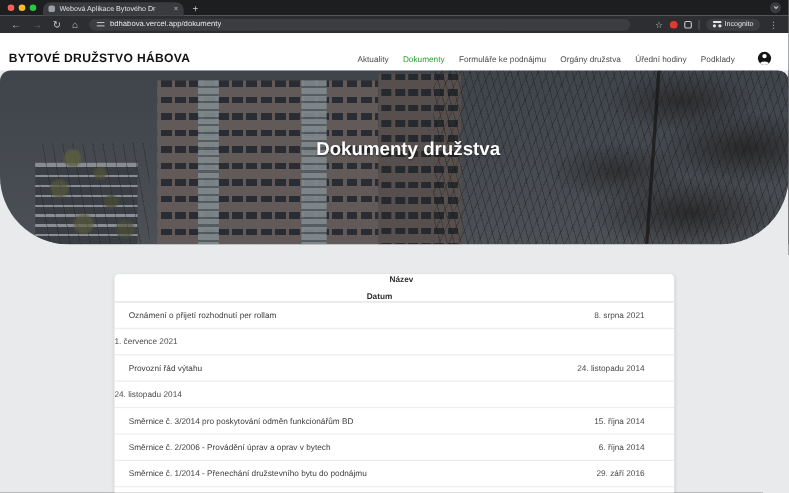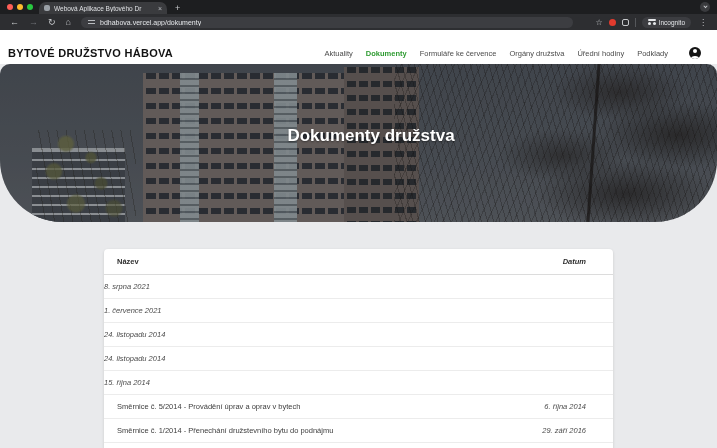--- a/index.html
+++ b/index.html
@@ -44,21 +44,21 @@
   .incog-ic:after { content:""; position:absolute; bottom:0; left:0; width:3px; height:3px; border-radius:50%;
     background:#e4e6e9; box-shadow:5px 0 0 #e4e6e9; }
   .incog-label { font-size:6.5px; color:#e4e6e9; }
   .kebab { color:#c7c9cc; font-size:8px; padding:0 2px; }
 
   
   .site-header { height:34px; background:#ffffff; display:flex; align-items:center; padding:12px 16px 0 8px; }
   .logo { font-size:11px; font-weight:700; color:#121212; letter-spacing:0.3px; white-space:nowrap; }
   .main-nav { margin-left:auto; display:flex; align-items:center; gap:13px; }
   .nav-item { font-size:7.5px; color:#4b4b4b; position:relative; white-space:nowrap; cursor:pointer; }
-  .nav-item.active { color:var(--green); font-weight:700; }
+  .nav-item.active { color:var(--green); font-weight:400; }
   .nav-item.active::after { content:""; position:absolute; left:-2px; right:-2px; bottom:-10px;
     height:3px; background:var(--green); }
   .avatar { width:12px; height:12px; border-radius:50%; background:#141414; margin-left:8px; position:relative; overflow:hidden; }
   .avatar:before { content:""; position:absolute; top:2px; left:4px; width:4px; height:4px; border-radius:50%; background:#fff; }
   .avatar:after { content:""; position:absolute; bottom:-2px; left:2px; width:8px; height:5px; border-radius:50%; background:#fff; }
 
   
   .hero { position:relative; height:158px; border-radius:10px 10px 62px 62px; overflow:hidden;
     background:linear-gradient(180deg,#51575f 0%,#5a6067 60%,#63686e 100%); }
   .bld { position:absolute; }
@@ -98,25 +98,25 @@
     background:rgba(26,22,18,0.7); transform:rotate(4deg); }
   .hero-overlay { position:absolute; inset:0; background:rgba(14,16,20,0.26); }
   .hero-title { position:absolute; inset:0; display:flex; align-items:center; justify-content:center;
     color:#fff; font-size:17px; font-weight:700; text-shadow:0 1px 2px rgba(0,0,0,0.45);
     padding-bottom:14px;padding-left:25px; }
 
   
   .content { background:#e9eaec; height:226px; }
   .card { width:509px; margin:0 auto; position:relative; top:27px; background:#fff;
     border-radius:4px; box-shadow:0 1px 3px rgba(0,0,0,0.14); overflow:hidden; }
-  .thead { display:flex; align-items:center; height:26px; border-bottom:1px solid #dcdcdc; }
+  .thead { display:flex; align-items:center; height:26px; border-bottom:1px solid #dcdcdc;flex-direction:column; }
   .thead span { font-size:7.5px; font-weight:700; color:#2f2f2f; }
   .trow { display:flex; align-items:center; height:24px; border-bottom:1px solid #ececec; cursor:pointer; }
   .cell-name { flex:1; padding-left:13px; font-size:7.5px; color:#3d3d3d; white-space:nowrap; overflow:hidden; }
-  .cell-date { padding-right:27px; font-size:7.5px; color:#4a4a4a; white-space:nowrap;font-style:italic; }
+  .cell-date { padding-right:27px; font-size:7.5px; color:#4a4a4a; white-space:nowrap; }
   .card-tail { height:8px; }
 
   :root { --green:#2e9b31; }
 </style>
 </head>
 <body>
 
 <div class="window">
 
   <div class="tabbar">
@@ -156,21 +156,21 @@
       </div>
       <span class="kebab">⋮</span>
     </div>
   </div>
 
   <div class="site-header">
     <span class="logo">BYTOVÉ DRUŽSTVO HÁBOVA</span>
     <div class="main-nav">
       <span class="nav-item">Aktuality</span>
       <span class="nav-item active">Dokumenty</span>
-      <span class="nav-item">Formuláře ke července</span>
+      <span class="nav-item">Formuláře ke podnájmu</span>
       <span class="nav-item">Orgány družstva</span>
       <span class="nav-item">Úřední hodiny</span>
       <span class="nav-item">Podklady</span>
       <span class="avatar"></span>
     </div>
   </div>
 
   <div class="hero">
     <div class="bld bld-left"></div>
     <div class="bld bld-main">
@@ -185,36 +185,39 @@
     <div class="hero-title">Dokumenty družstva</div>
   </div>
 
   <div class="content">
     <div class="card">
       <div class="thead">
         <span class="cell-name">Název</span>
         <span class="cell-date">Datum</span>
       </div>
       <div class="trow">
+        <span class="cell-name">Oznámení o přijetí rozhodnutí per rollam</span>
         <span class="cell-date">8. srpna 2021</span>
       </div>
       <div class="trow">
         <span class="cell-date">1. července 2021</span>
       </div>
       <div class="trow">
+        <span class="cell-name">Provozní řád výtahu</span>
         <span class="cell-date">24. listopadu 2014</span>
       </div>
       <div class="trow">
         <span class="cell-date">24. listopadu 2014</span>
       </div>
       <div class="trow">
+        <span class="cell-name">Směrnice č. 3/2014 pro poskytování odměn funkcionářům BD</span>
         <span class="cell-date">15. října 2014</span>
       </div>
       <div class="trow">
-        <span class="cell-name">Směrnice č. 5/2014 - Provádění úprav a oprav v bytech</span>
+        <span class="cell-name">Směrnice č. 2/2006 - Provádění úprav a oprav v bytech</span>
         <span class="cell-date">6. října 2014</span>
       </div>
       <div class="trow">
         <span class="cell-name">Směrnice č. 1/2014 - Přenechání družstevního bytu do podnájmu</span>
         <span class="cell-date">29. září 2016</span>
       </div>
       <div class="card-tail"></div>
     </div>
   </div>
 

